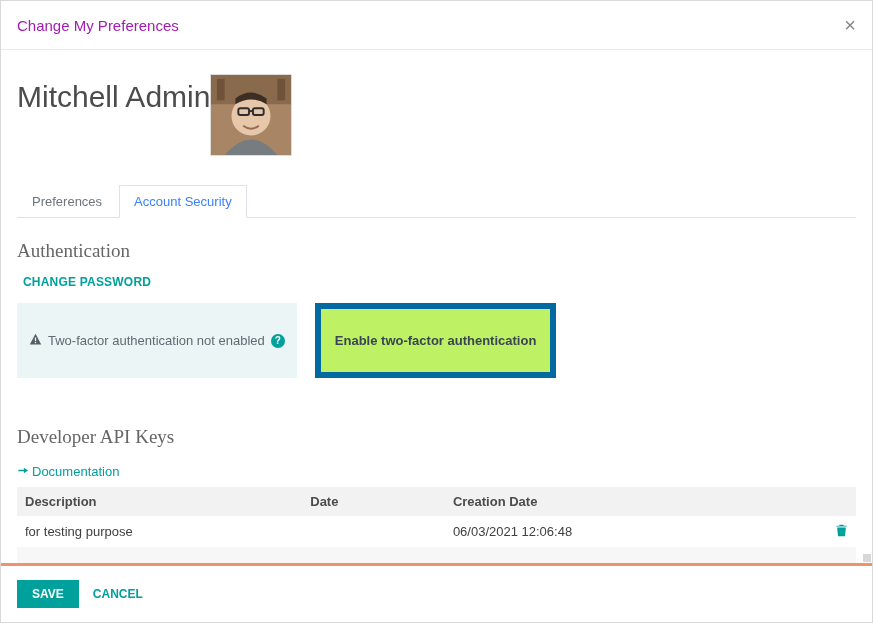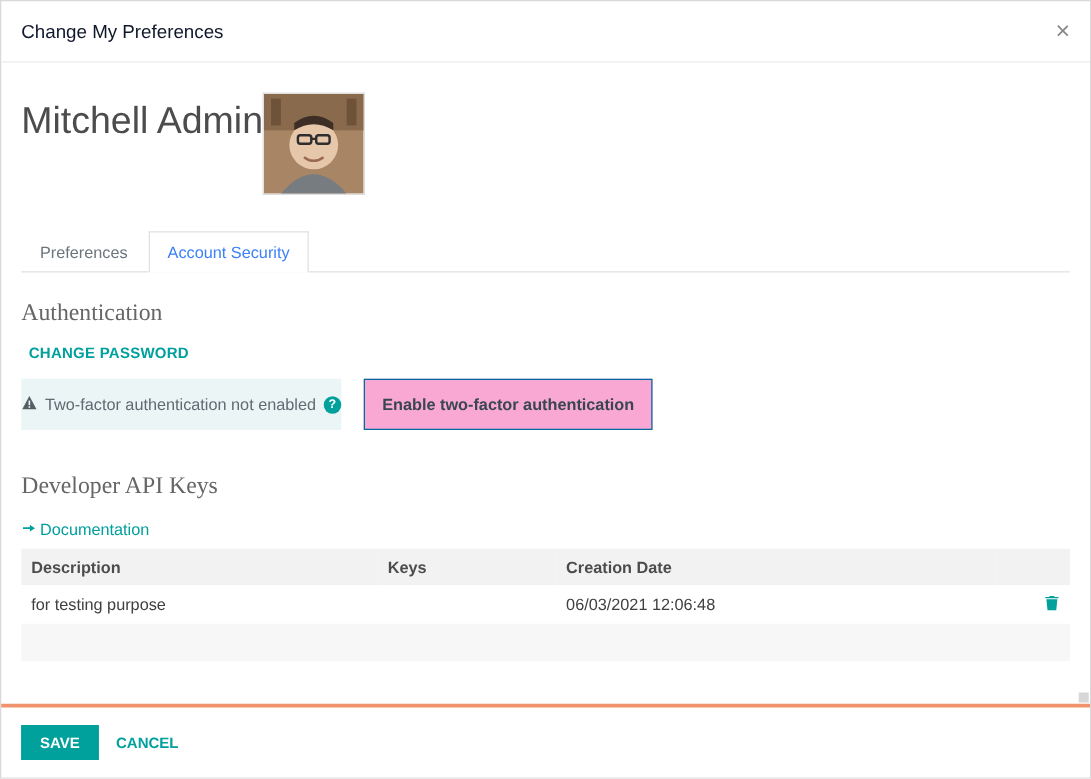--- a/index.html
+++ b/index.html
@@ -22,21 +22,21 @@
   .modal-header {
     padding: 14px 16px;
     border-bottom: 1px solid #e9ecef;
     display: flex;
     align-items: center;
     justify-content: space-between;
   }
   .modal-title {
     font-size: 15px;
     font-weight: 500;
-    color: #0f172a;
+    color: #a21caf;
   }
   .close-icon {
     color: #888;
     font-size: 20px;
     line-height: 1;
     cursor: pointer;
     font-weight: 300;
   }
   .modal-body {
     flex: 1;
@@ -111,21 +111,21 @@
   }
 
   .twofa-row {
     display: flex;
     align-items: stretch;
     gap: 18px;
     margin-top: 14px;
   }
   .twofa-status {
     background: #ebf5f5;
-    padding: 9px 0;
+    padding: 9px 12px;
     color: #606a72;
     font-size: 13px;
     display: flex;
     align-items: center;
     gap: 6px;
   }
   .twofa-status .warn-icon {
     font-size: 13px;
     color: #555e65;
   }
@@ -134,24 +134,24 @@
     width: 14px; height: 14px;
     border-radius: 50%;
     background: #00a09d;
     color: #fff;
     font-size: 10px;
     align-items: center;
     justify-content: center;
     font-weight: 700;
   }
   .btn-secondary-raised {
-    background: #f9a8d4;
+    background: #bef264;
     color: #394651;
-    border: 1px solid #0369a1;
-    padding: 12px 14px;
+    border: 6px solid #0369a1;
+    padding: 24px 14px;
     font-size: 13px;
     font-weight: 600;
     cursor: pointer;
   }
 
   .doc-link {
     color: #00a09d;
     font-size: 13px;
     display: inline-flex;
     align-items: center;
@@ -283,36 +283,36 @@
                 <rect x="7.2" y="5.5" width="1.6" height="4.5" fill="#ebf5f5"></rect>
                 <rect x="7.2" y="11" width="1.6" height="1.6" fill="#ebf5f5"></rect>
               </svg>
           </span>
           <span>Two-factor authentication not enabled</span>
           <span class="help-icon">?</span>
         </div>
         <button class="btn-secondary-raised">Enable two-factor authentication</button>
       </div>
 
-      <h2 class="section-h" style="margin-top:34px;">Developer API Keys</h2>
+      <h2 class="section-h" style="margin-top:48px;">Developer API Keys</h2>
 
       <span class="doc-link">
         <span class="arrow-icon">
           <svg width="11" height="11" viewBox="0 0 16 16">
               <path fill="#00a09d" d="M2 7h8V4l6 4-6 4V9H2z"></path>
             </svg>
         </span>
         <span>Documentation</span>
       </span>
 
       <table class="api-keys">
         <thead>
           <tr>
             <th class="col-desc">Description</th>
-            <th class="col-scope">Keys</th>
+            <th class="col-scope">Date</th>
             <th class="col-date">Creation Date</th>
             <th class="col-del"></th>
           </tr>
         </thead>
         <tbody>
           <tr>
             <td>for testing purpose</td>
             <td></td>
             <td>06/03/2021 12:06:48</td>
             <td class="col-del">

